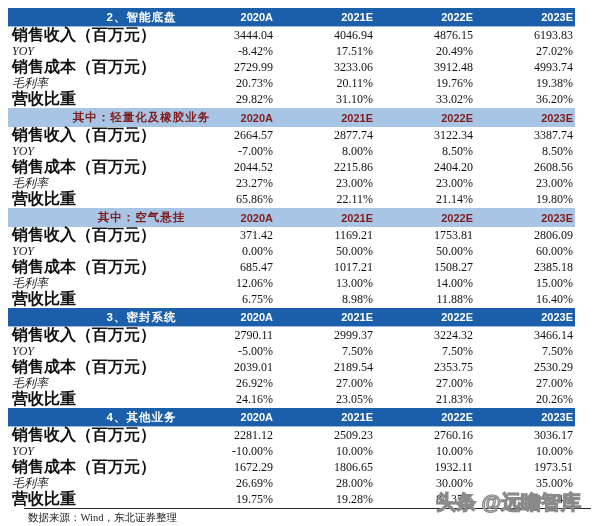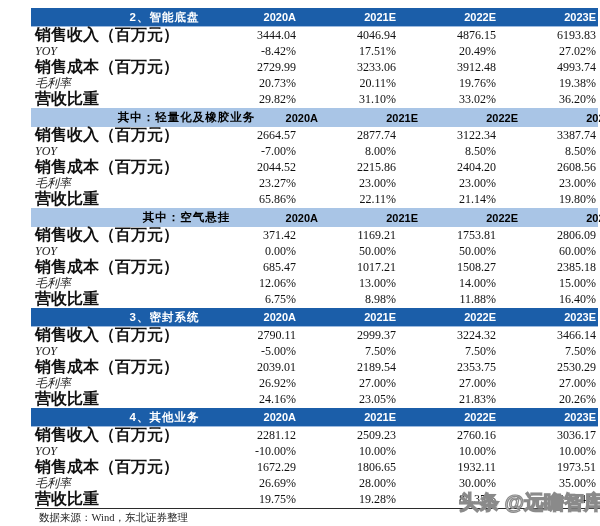--- a/index.html
+++ b/index.html
@@ -3,21 +3,21 @@
 <meta charset="utf-8">
 <style>
   html, body { margin: 0; padding: 0; }
   body {
     width: 600px; height: 526px;
     background: #ffffff;
     font-family: "Liberation Sans", sans-serif;
     position: relative;
     overflow: hidden;
   }
-  .page { position: absolute; inset: 0; background: #fff; margin-left: 23px; }
+  .page { position: absolute; inset: 0; background: #fff; }
 
   .tbl {
     position: absolute;
     left: 8px; top: 8px;
     width: 567px;
   }
   .sec { height: 100px; }
 
   .hrow {
     display: flex;
@@ -26,22 +26,21 @@
     font-weight: bold;
     box-sizing: border-box;
   }
   .hrow.dark {
     background: #1B5EA9;
     color: #ffffff;
     border-bottom: 1px solid #9CBADF;
   }
   .hrow.light {
     background: #A9C5E6;
-    color: #000000;
-    padding-left: 22px;
+    color: #7f1d1d;
   }
   .hrow .title {
     flex: 0 0 267px;
     margin-right: -100px;
     text-align: center;
     font-size: 11.5px;
     letter-spacing: 1px;
     white-space: nowrap;
   }
   .hrow .yr {
@@ -78,21 +77,21 @@
     font-family: "Liberation Serif", serif;
     font-size: 12px;
     color: #111;
     padding-right: 2px;
     box-sizing: border-box;
     white-space: nowrap;
   }
 
   .src-row {
     position: absolute;
-    left: 12px; top: 508px;
+    left: 24px; top: 508px;
     width: 567px;
     border-top: 1.5px solid #2b2b2b;
     padding-top: 2px;
   }
   .src {
     font-family: "Liberation Serif", serif;
     font-size: 10.5px;
     color: #222;
     padding-left: 4px;
     white-space: nowrap;

